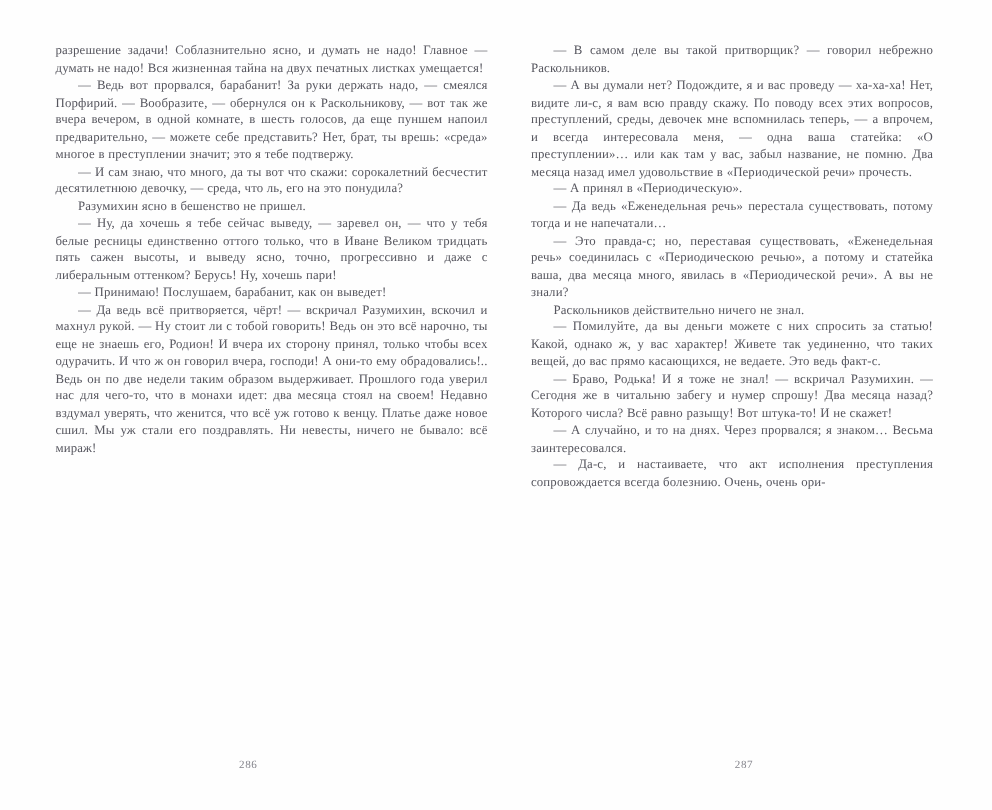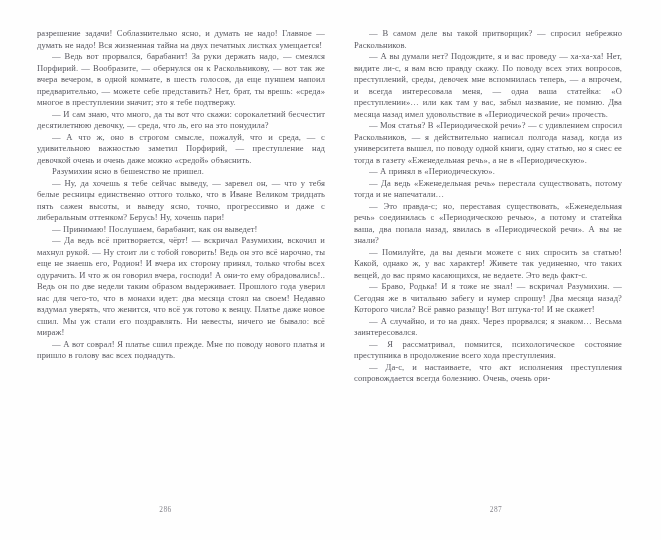--- a/index.html
+++ b/index.html
@@ -76,40 +76,37 @@
 </head>
 <body>
 
 <div class="spread">
 
   <div class="page page-left">
     <div class="textblock">
       <p class="cont">разрешение задачи! Соблазнительно ясно, и думать не надо! Главное — думать не надо! Вся жизненная тайна на двух печатных листках умещается!</p>
       <p>— Ведь вот прорвался, барабанит! За руки держать надо, — смеялся Порфирий. — Вообразите, — обернулся он к Раскольникову, — вот так же вчера вечером, в одной комнате, в шесть голосов, да еще пуншем напоил предварительно, — можете себе представить? Нет, брат, ты врешь: «среда» многое в преступлении значит; это я тебе подтвержу.</p>
       <p>— И сам знаю, что много, да ты вот что скажи: сорокалетний бесчестит десятилетнюю девочку, — среда, что ль, его на это понудила?</p>
-      <p>— А что ж, оно в строгом смысле, пожалуй, что и среда, — с удивительною важностью заметил Порфирий, — преступление над девочкой очень и очень даже можно «средой» объяснить.</p>
       <p>Разумихин ясно в бешенство не пришел.</p>
       <p>— Ну, да хочешь я тебе сейчас выведу, — заревел он, — что у тебя белые ресницы единственно оттого только, что в Иване Великом тридцать пять сажен высоты, и выведу ясно, точно, прогрессивно и даже с либеральным оттенком? Берусь! Ну, хочешь пари!</p>
       <p>— Принимаю! Послушаем, барабанит, как он выведет!</p>
       <p>— Да ведь всё притворяется, чёрт! — вскричал Разумихин, вскочил и махнул рукой. — Ну стоит ли с тобой говорить! Ведь он это всё нарочно, ты еще не знаешь его, Родион! И вчера их сторону принял, только чтобы всех одурачить. И что ж он говорил вчера, господи! А они-то ему обрадовались!.. Ведь он по две недели таким образом выдерживает. Прошлого года уверил нас для чего-то, что в монахи идет: два месяца стоял на своем! Недавно вздумал уверять, что женится, что всё уж готово к венцу. Платье даже новое сшил. Мы уж стали его поздравлять. Ни невесты, ничего не бывало: всё мираж!</p>
-      <p>— А вот соврал! Я платье сшил прежде. Мне по поводу нового платья и пришло в голову вас всех поднадуть.</p>
     </div>
     <div class="folio">286</div>
   </div>
 
   <div class="page page-right">
     <div class="textblock">
-      <p>— В самом деле вы такой притворщик? — спросил небрежно Раскольников.</p>
+      <p>— В самом деле вы такой притворщик? — говорил небрежно Раскольников.</p>
       <p>— А вы думали нет? Подождите, я и вас проведу — ха-ха-ха! Нет, видите ли-с, я вам всю правду скажу. По поводу всех этих вопросов, преступлений, среды, девочек мне вспомнилась теперь, — а впрочем, и всегда интересовала меня, — одна ваша статейка: «О преступлении»… или как там у вас, забыл название, не помню. Два месяца назад имел удовольствие в «Периодической речи» прочесть.</p>
-      <p>— Моя статья? В «Периодической речи»? — с удивлением спросил Раскольников, — я действительно написал полгода назад, когда из университета вышел, по поводу одной книги, одну статью, но я снес ее тогда в газету «Еженедельная речь», а не в «Периодическую».</p>
       <p>— А принял в «Периодическую».</p>
       <p>— Да ведь «Еженедельная речь» перестала существовать, потому тогда и не напечатали…</p>
-      <p>— Это правда-с; но, переставая существовать, «Еженедельная речь» соединилась с «Периодическою речью», а потому и статейка ваша, два попала назад, явилась в «Периодической речи». А вы не знали?</p>
+      <p>— Это правда-с; но, переставая существовать, «Еженедельная речь» соединилась с «Периодическою речью», а потому и статейка ваша, два месяца много, явилась в «Периодической речи». А вы не знали?</p>
+      <p>Раскольников действительно ничего не знал.</p>
       <p>— Помилуйте, да вы деньги можете с них спросить за статью! Какой, однако ж, у вас характер! Живете так уединенно, что таких вещей, до вас прямо касающихся, не ведаете. Это ведь факт-с.</p>
       <p>— Браво, Родька! И я тоже не знал! — вскричал Разумихин. — Сегодня же в читальню забегу и нумер спрошу! Два месяца назад? Которого числа? Всё равно разыщу! Вот штука-то! И не скажет!</p>
       <p>— А случайно, и то на днях. Через прорвался; я знаком… Весьма заинтересовался.</p>
-      <p>— Я рассматривал, помнится, психологическое состояние преступника в продолжение всего хода преступления.</p>
       <p>— Да-с, и настаиваете, что акт исполнения преступления сопровождается всегда болезнию. Очень, очень ори-</p>
     </div>
     <div class="folio">287</div>
   </div>
 
 </div>
 
 </body></html>

